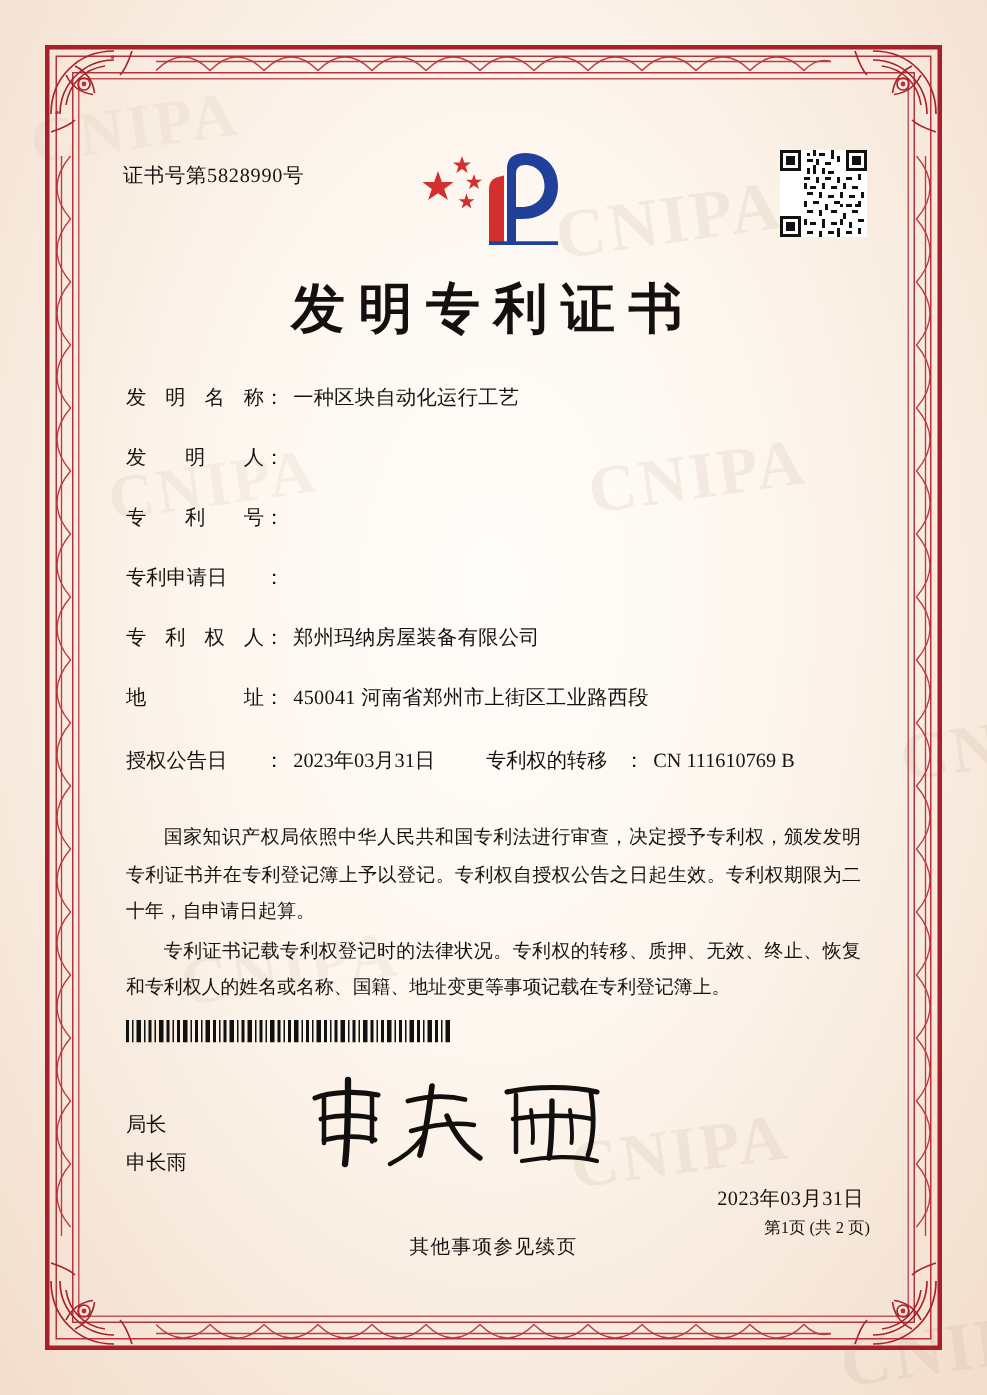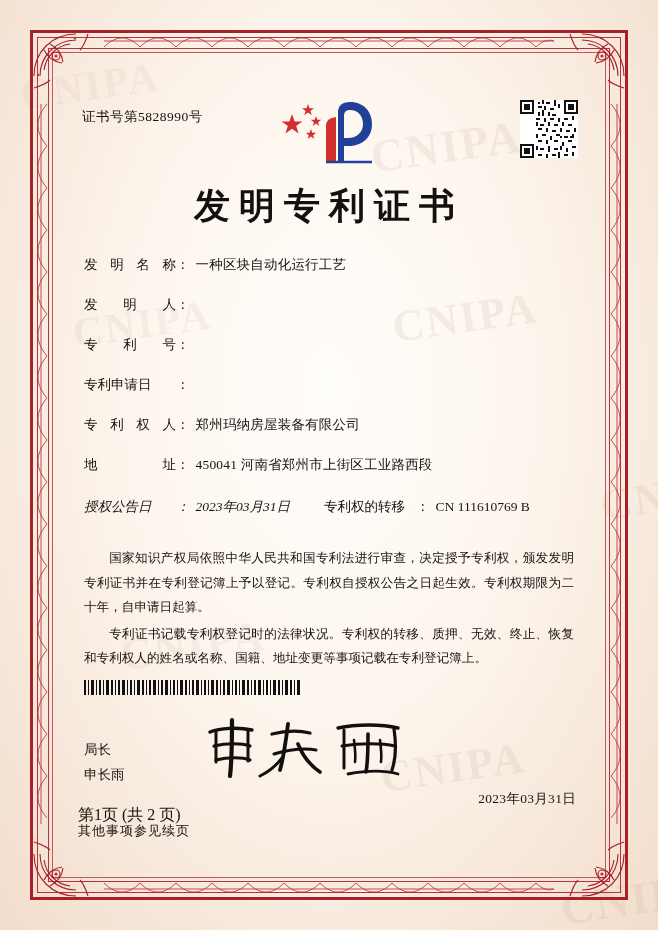--- a/index.html
+++ b/index.html
@@ -170,21 +170,21 @@
     letter-spacing: .2px;
   }
 
   .row-two-col {
     display: flex;
     align-items: baseline;
     margin-bottom: 6px;
     font-size: 13.5px;
     color: #17120f;
   }
-  .col-left { width: 240px; display: flex; align-items: baseline; font-style: italic; }
+  .col-left { width: 240px; display: flex; align-items: baseline; }
   .col-right { flex: 1; display: flex; align-items: baseline; }
   .col-right .field-label { width: 92px; flex: 0 0 92px; }
 
   .paragraphs {
     position: absolute;
     top: 468px;
     left: 6px;
     right: 6px;
     font-size: 12.6px;
     line-height: 1.95;
@@ -228,30 +228,31 @@
     font-size: 13.5px;
     color: #17120f;
     letter-spacing: .3px;
   }
 
   .page-num {
     position: absolute;
     bottom: 26px;
     left: 0;
     right: 0;
-    text-align: left;
-    font-size: 16px;
+    text-align: right;
+    font-size: 11px;
     color: #17120f;
   }
 
   .footer-note {
     position: absolute;
     bottom: 12px;
     left: 0;
     right: 0;
+    text-align: center;
     font-size: 13px;
     color: #17120f;
     letter-spacing: 1px;
   }
 </style>
 </head>
 <body>
 
 <div class="page">
 

